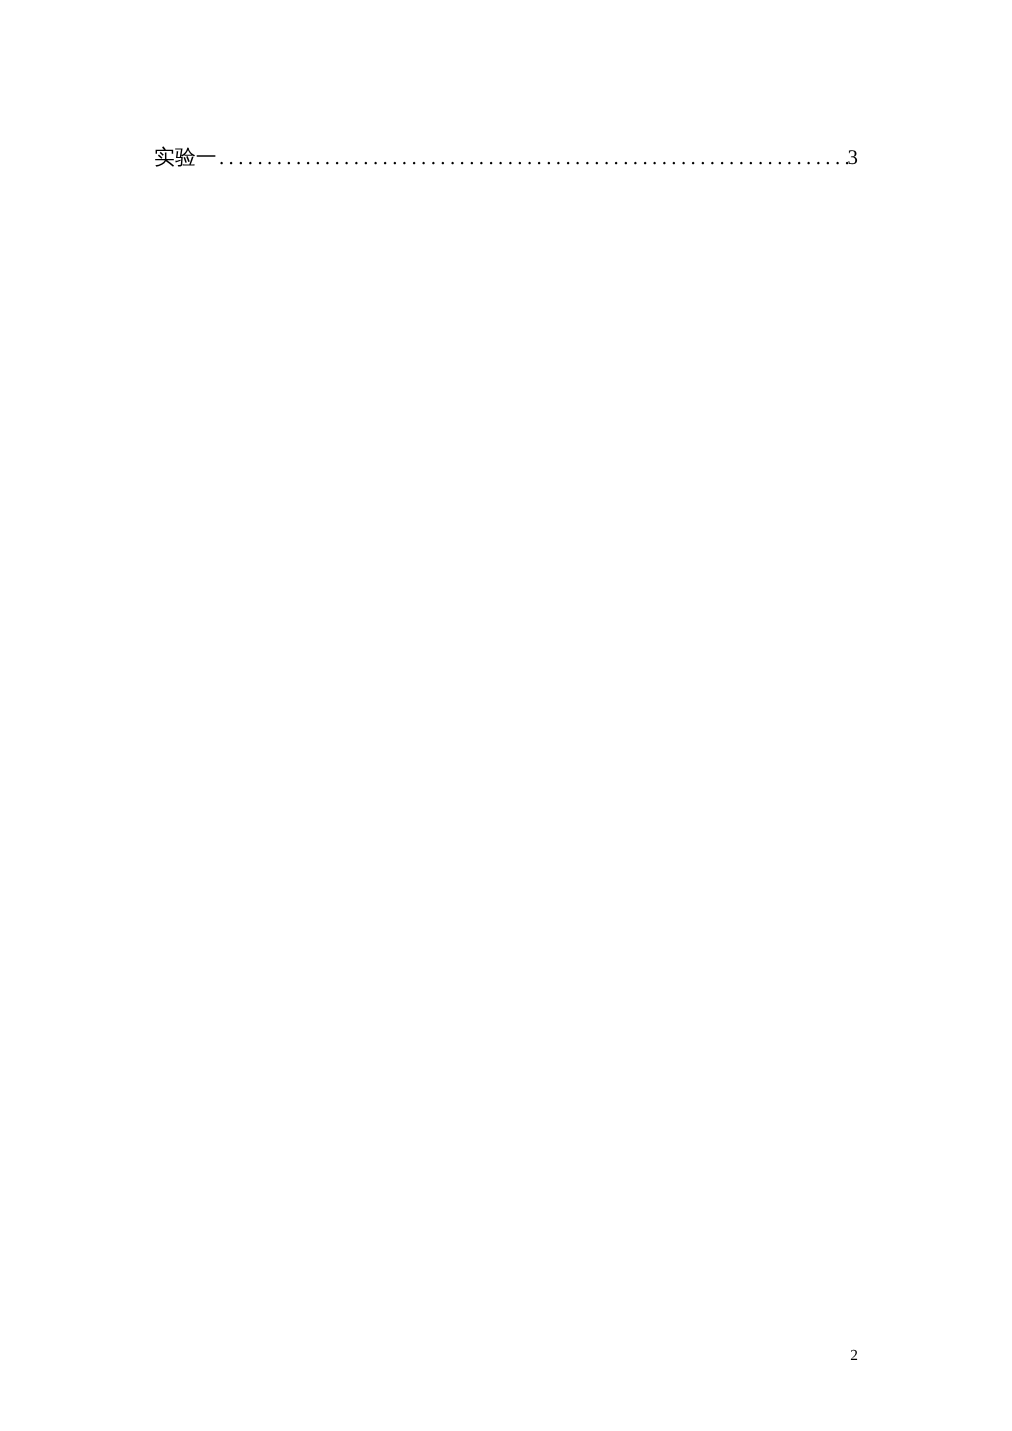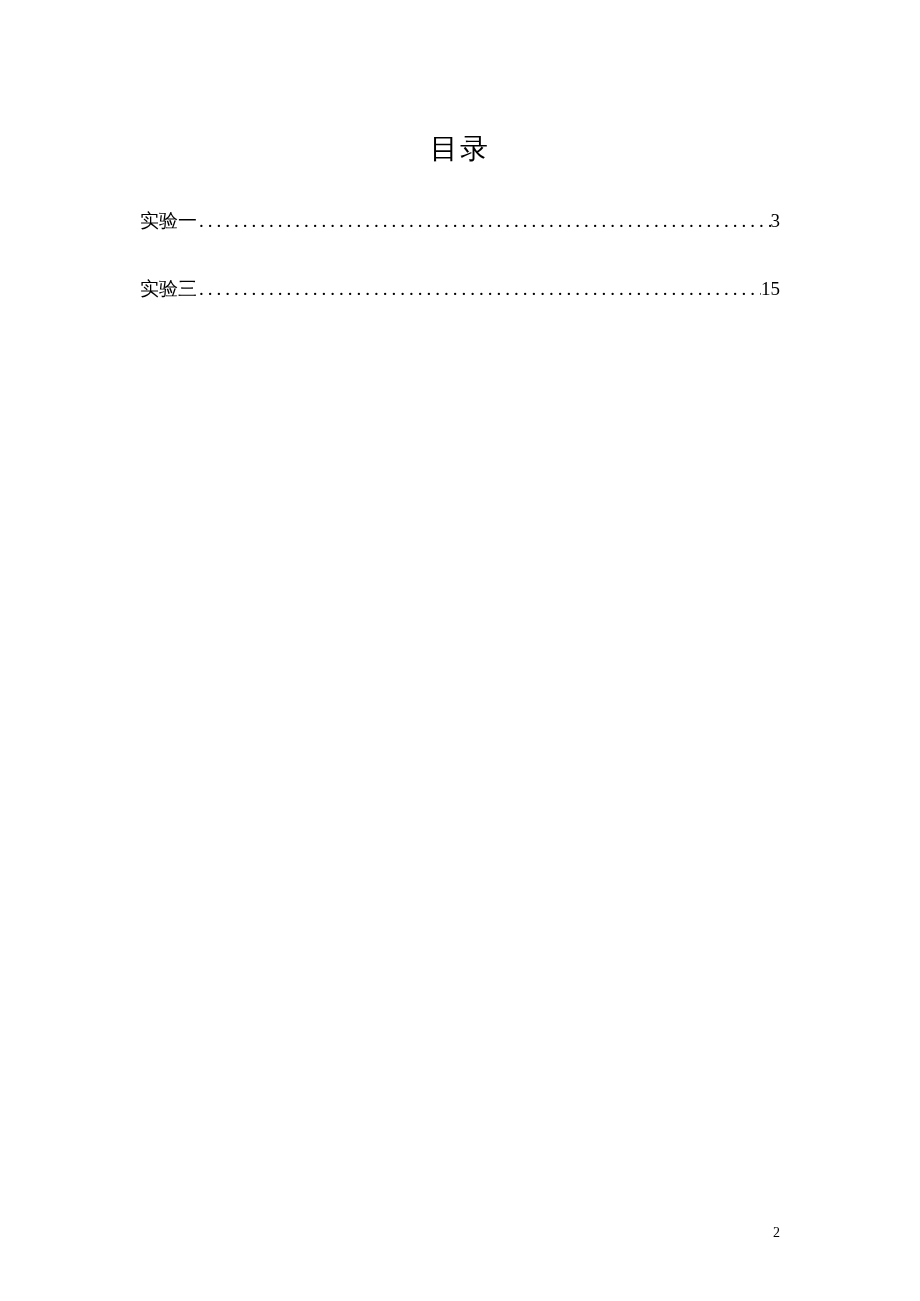--- a/index.html
+++ b/index.html
@@ -60,29 +60,23 @@
       bottom: 60px;
       right: 140px;
       font-size: 14px;
       font-family: "Times New Roman", serif;
     }
   </style>
 </head>
 <body>
 
 <div class="page">
-  <h1 class="title">目录</h1>
 
   <div class="toc">
     <div class="toc-row">
       <span class="toc-label">实验一</span>
       <span class="toc-dots"></span>
       <span class="toc-page">3</span>
     </div>
-    <div class="toc-row">
-      <span class="toc-label">实验三</span>
-      <span class="toc-dots"></span>
-      <span class="toc-page">15</span>
-    </div>
   </div>
 
   <div class="page-number">2</div>
 </div>
 
 </body></html>

